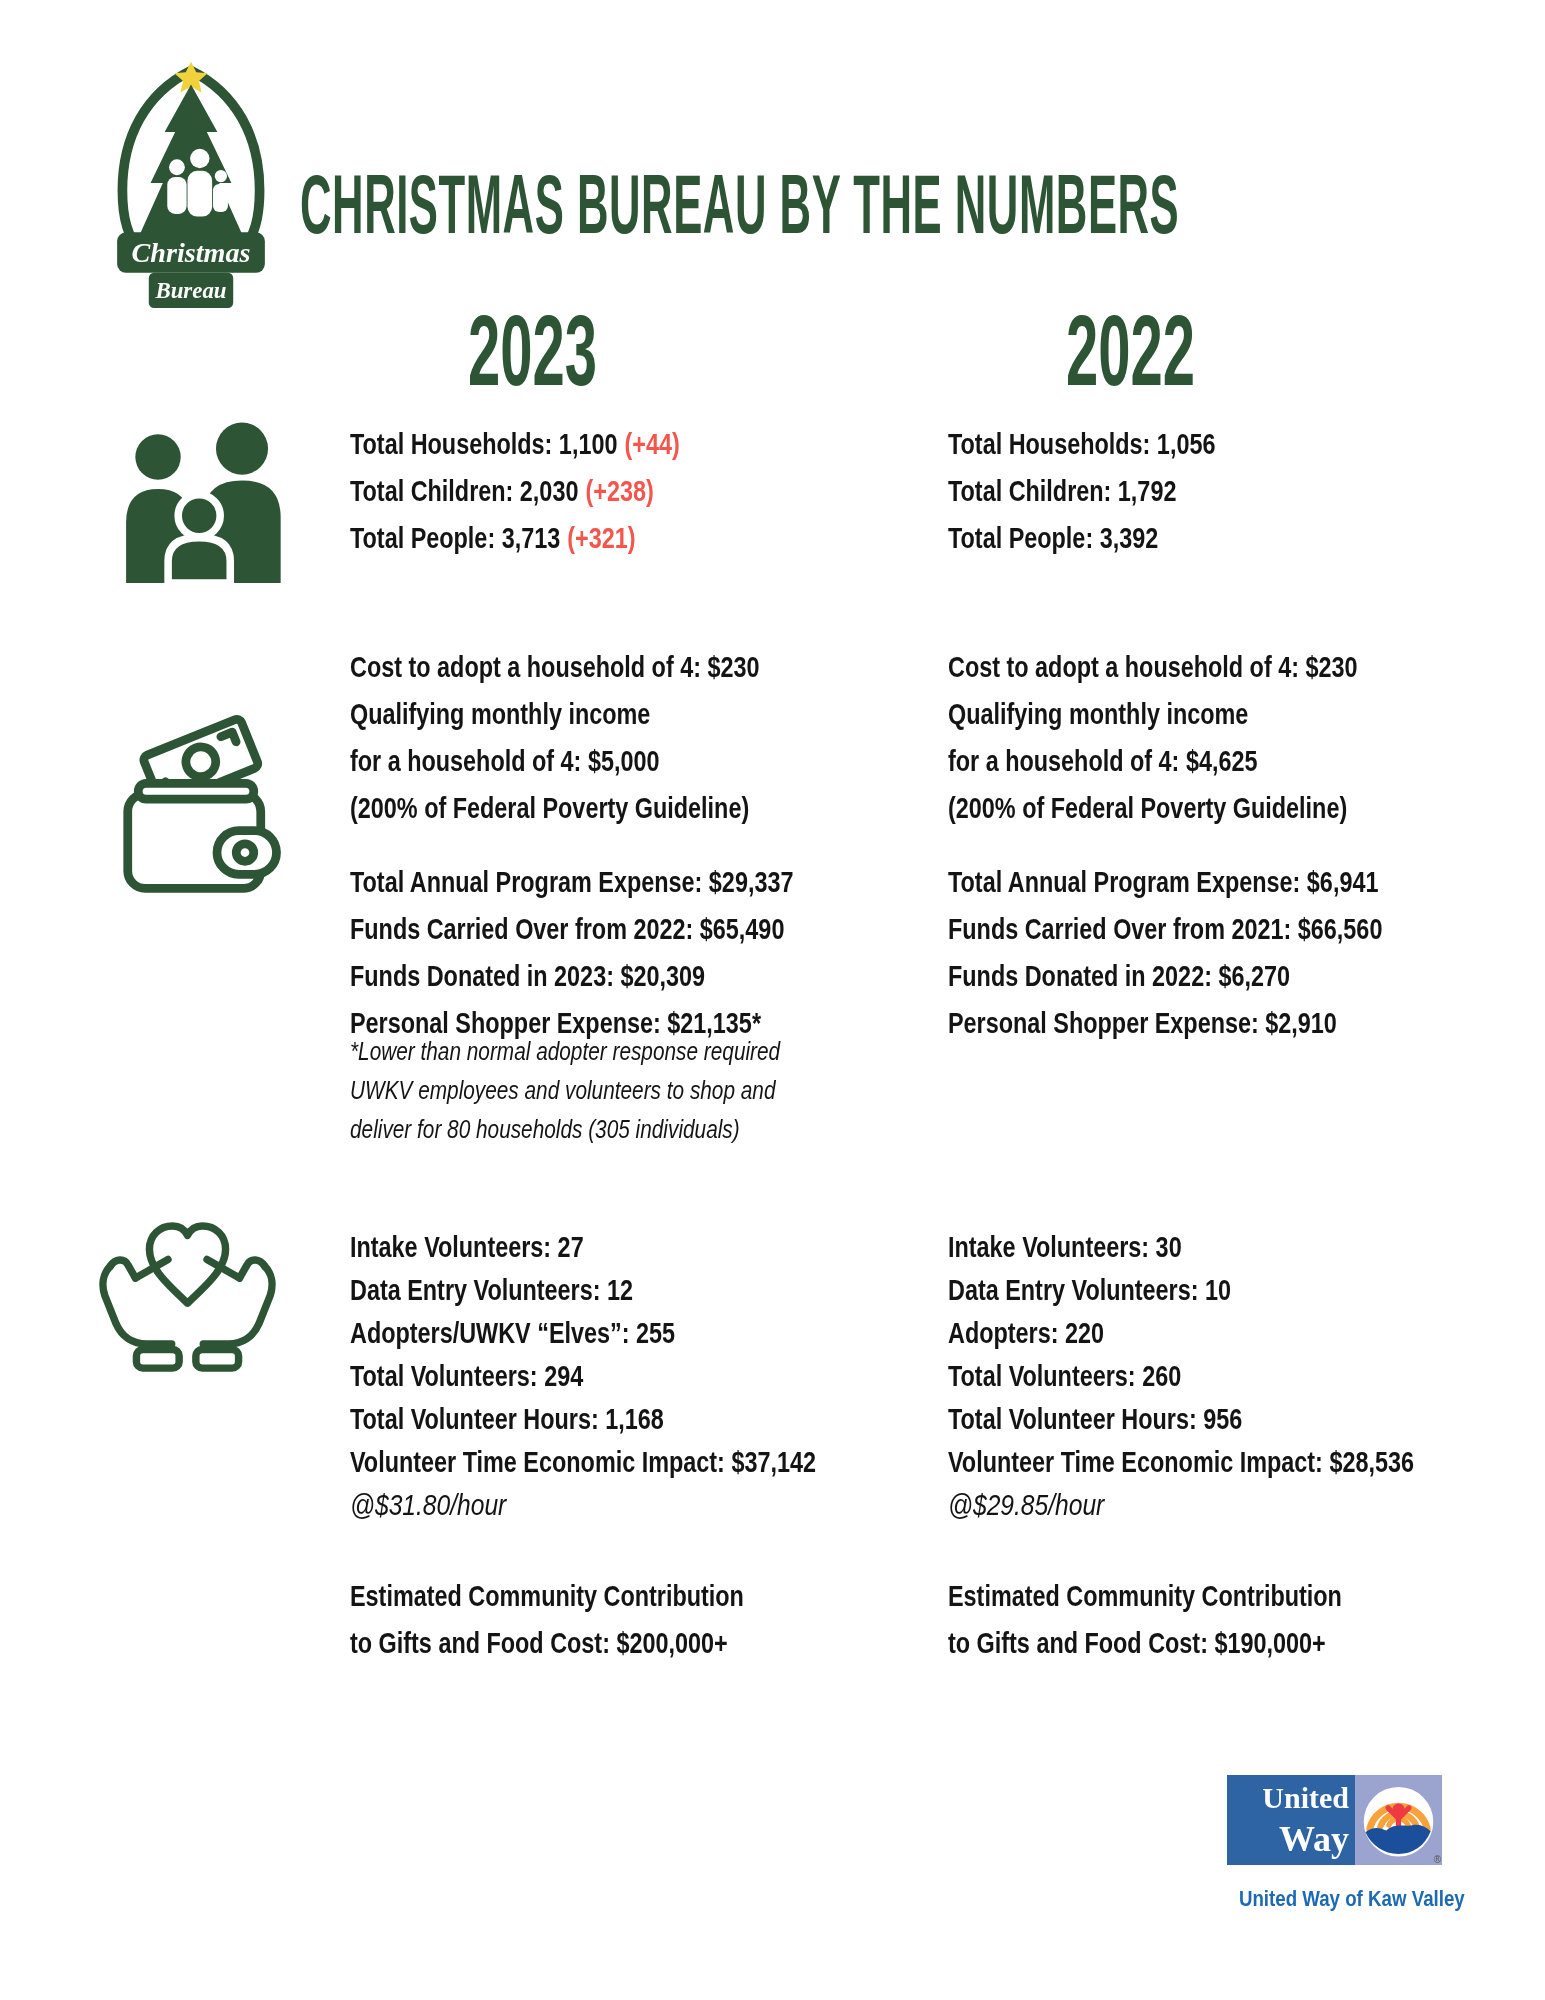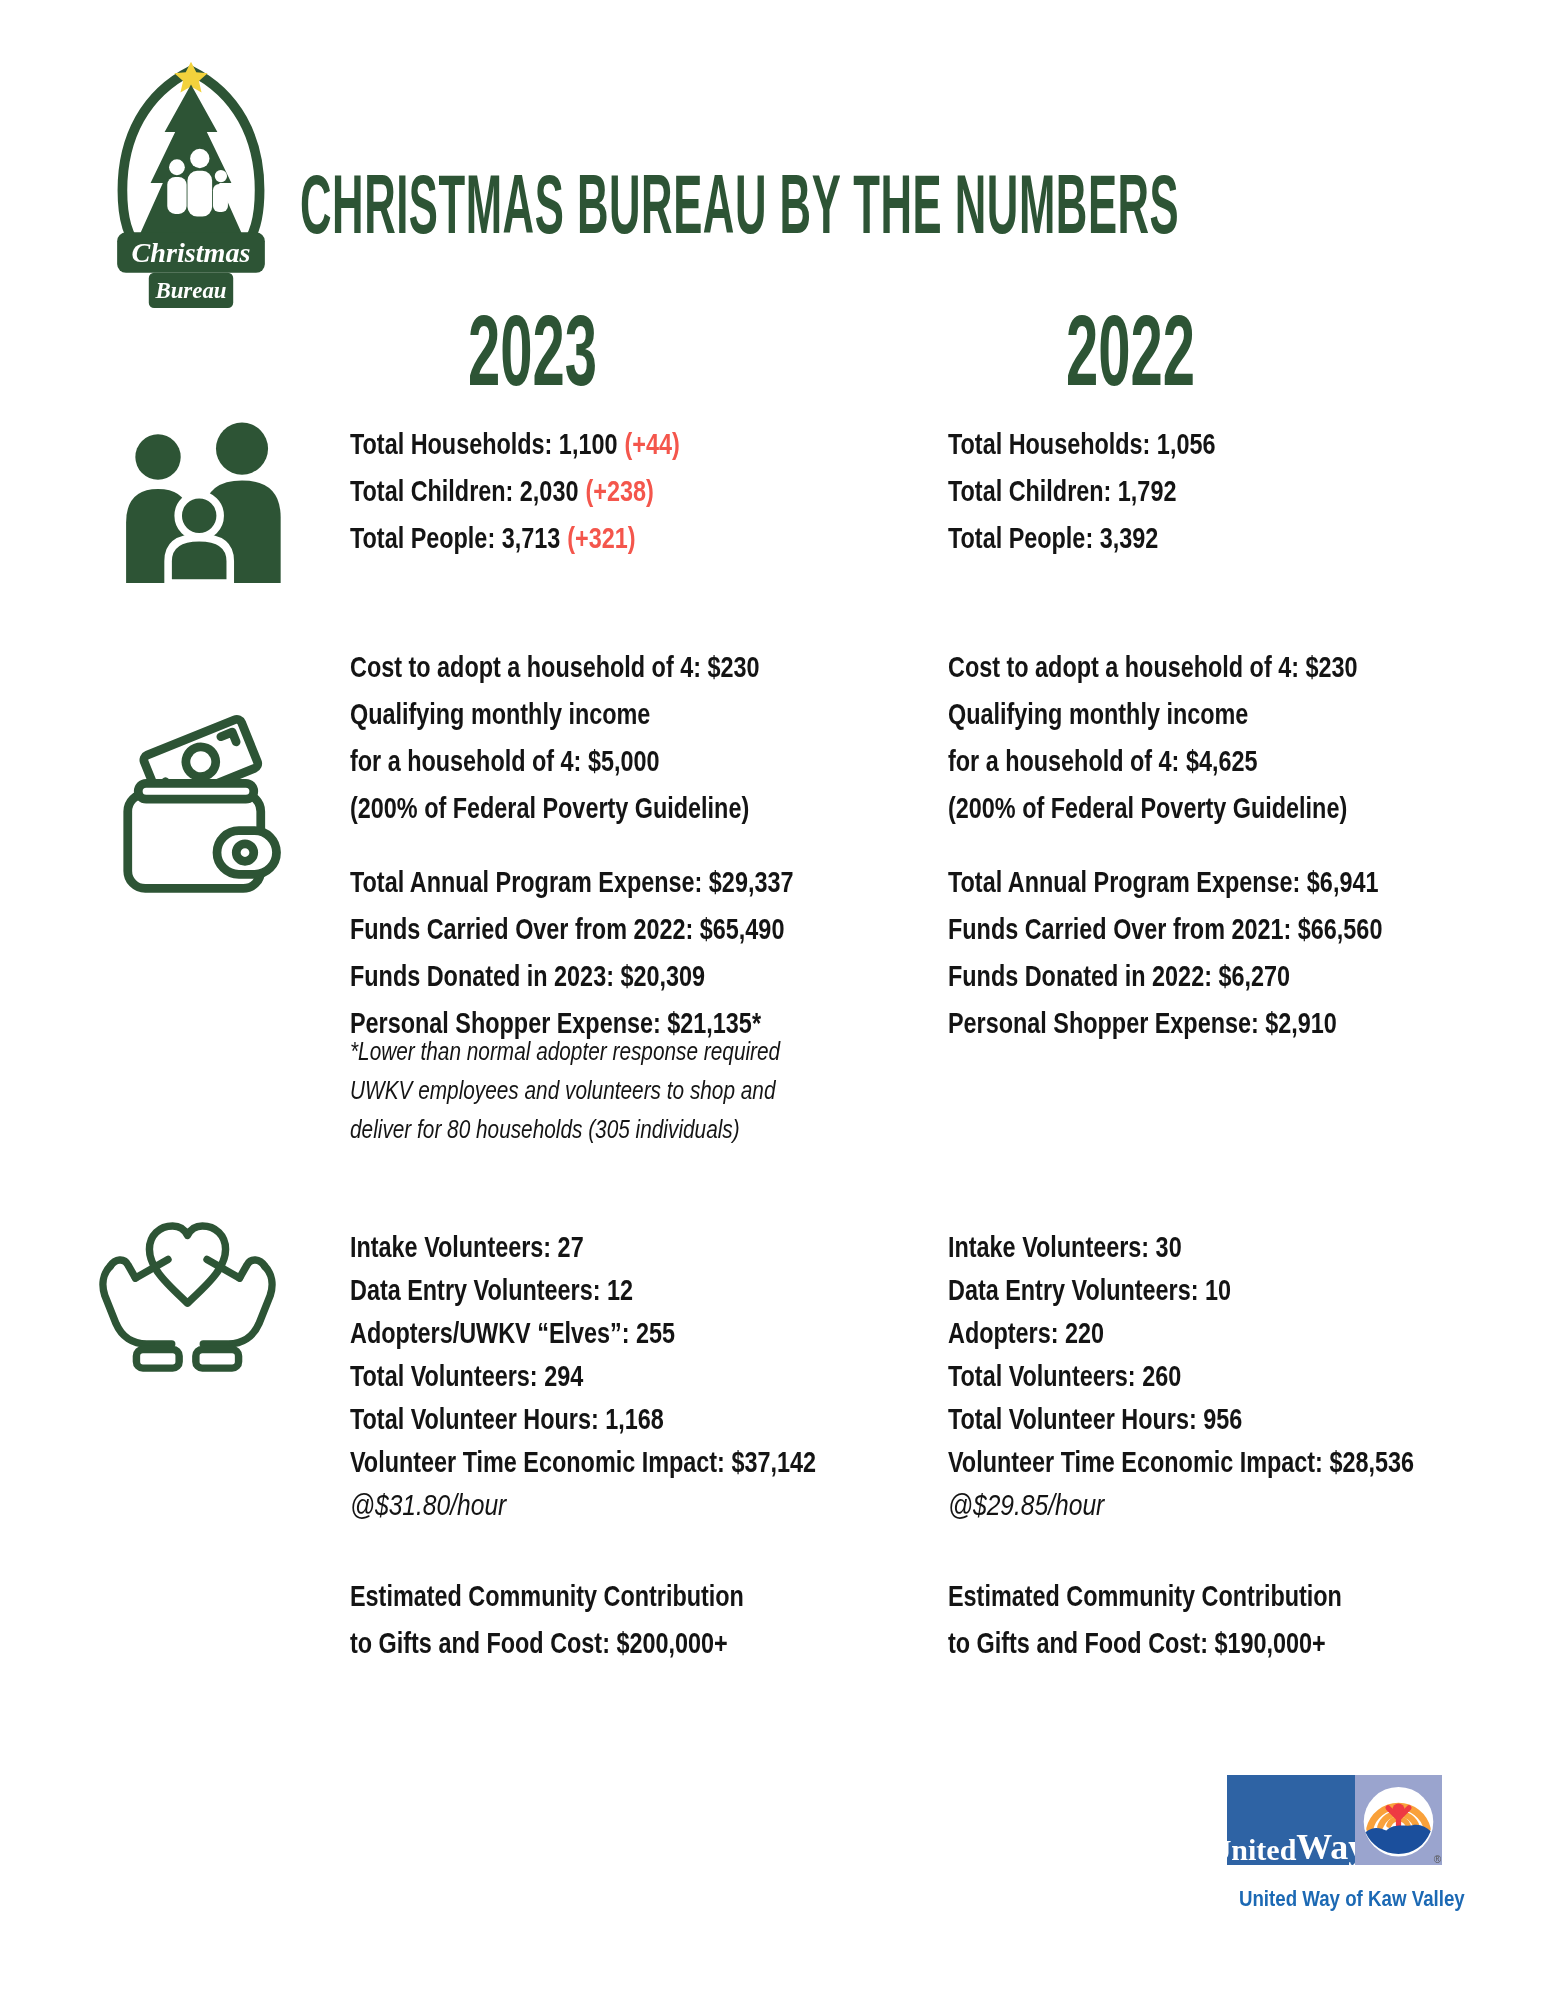--- a/index.html
+++ b/index.html
@@ -62,21 +62,21 @@
   #icon-family{left:95px;top:415px;}
   #icon-wallet{left:112px;top:706px;}
   #icon-hands{left:90px;top:1186px;}
   #cb-logo{left:86px;top:60px;}
 
   
   .uw-logo{position:absolute;left:1227px;top:1775px;width:215px;height:90px;display:flex;}
   .uw-left{
     width:128px;height:90px;background:#2e63a4;color:#ffffff;
     font-family:"Liberation Serif","DejaVu Serif",serif;font-weight:bold;
-    display:flex;flex-direction:row;align-items:flex-end;justify-content:center;
+    display:flex;flex-direction:column;align-items:flex-end;justify-content:center;
     padding-right:6px;box-sizing:border-box;line-height:1;
   }
   .uw-left .l1{font-size:30px;}
   .uw-left .l2{font-size:36px;margin-top:8px;}
   .uw-right{width:87px;height:90px;background:#9aa4ce;position:relative;}
   .uw-reg{position:absolute;right:1px;bottom:0px;font-size:10px;color:#555;font-weight:normal;}
   .uw-caption{
     position:absolute;left:1222px;top:1886px;width:225px;text-align:center;
     font-size:22px;font-weight:bold;color:#1c69b4;white-space:nowrap;
     transform:scaleX(0.85);transform-origin:50% 0;

